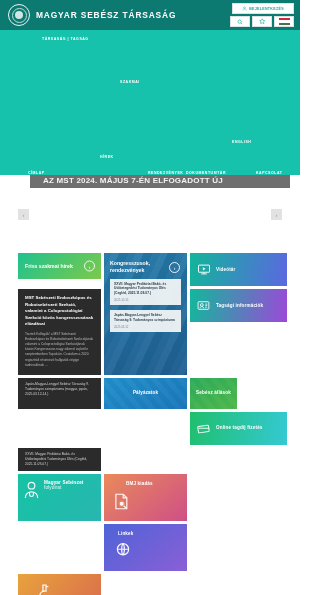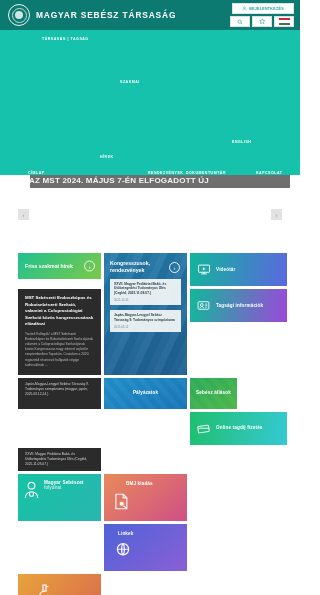--- a/index.html
+++ b/index.html
@@ -81,21 +81,21 @@
   
   .hero {
     position: relative; height: 78px;
     background: #ffffff; overflow: hidden;
   }
   .hero-strip {
     position: absolute; left: 30px; right: 10px; top: 0; height: 13px;
     background: #6f6f6f;
   }
   .hero-title {
-    position: absolute; left: 29px; top: 1px;
+    position: absolute; left: 43px; top: 1px;
     color: #f2f2f2; font-size: 8px; font-weight: 700;
     letter-spacing: 0.2px; white-space: nowrap;
   }
   .arrow {
     position: absolute; top: 34px; width: 11px; height: 11px;
     background: #e2e2e2; color: #9a9a9a;
     font-size: 6px; display: flex; align-items: center; justify-content: center;
   }
   .arrow.left  { left: 18px; }
   .arrow.right { right: 18px; }

